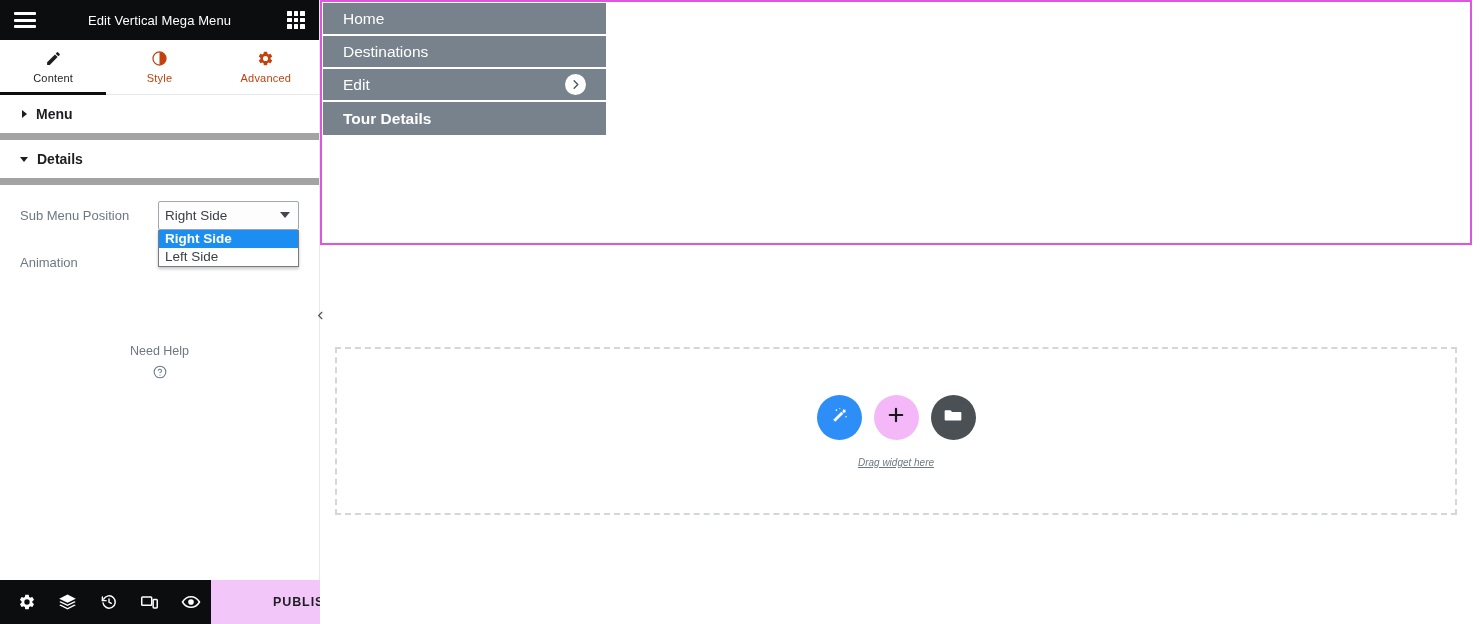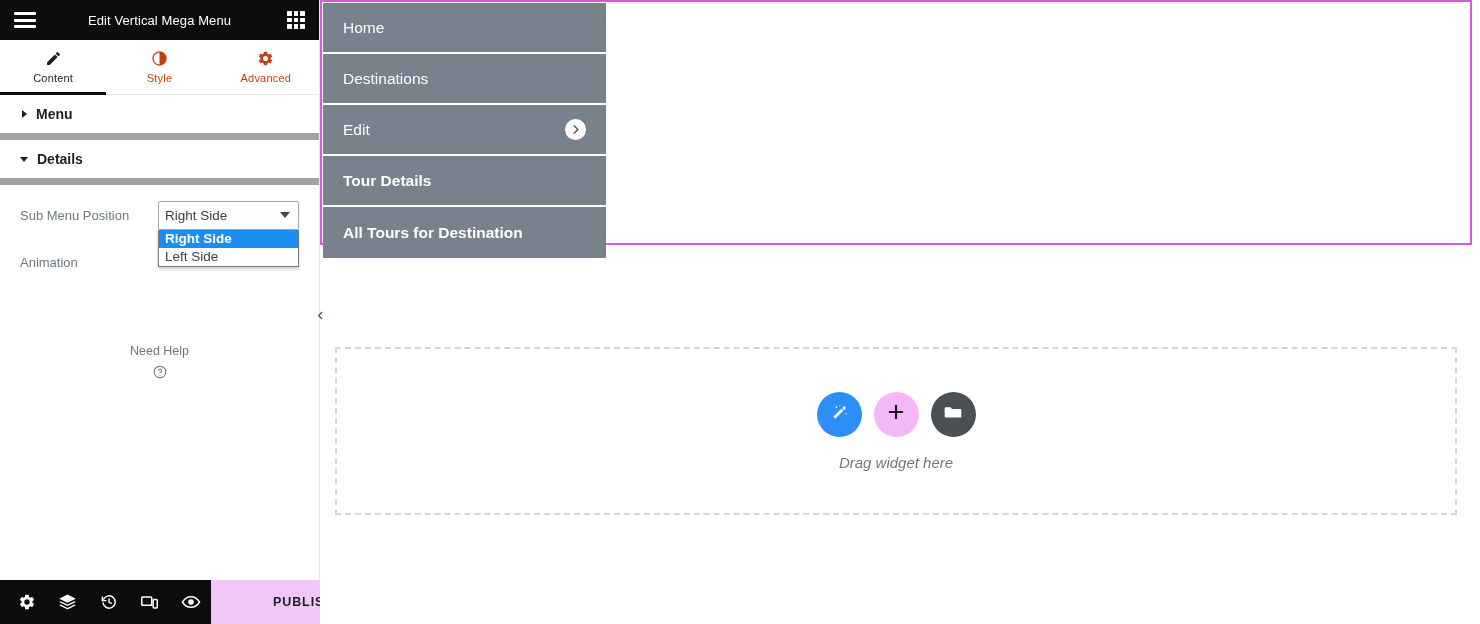--- a/index.html
+++ b/index.html
@@ -107,21 +107,21 @@
 
   
   #canvas { position: absolute; left: 320px; top: 0; width: 1160px; height: 624px;
     background: #ffffff; }
 
   #widget-section {
     position: absolute; left: 0px; top: 0px; width: 1152px; height: 245px;
     border: 2px solid #e055e0;
   }
   #vertical-menu { position: absolute; left: 1px; top: 1px; width: 283px; }
-  .menu-item { height: 51px; background: #77828c; display: flex; align-items: center;
+  .menu-item { height: 33px; background: #77828c; display: flex; align-items: center;
     padding: 0 20px; cursor: pointer; border-bottom: 2px solid #ffffff; }
   .menu-item:last-child { border-bottom: none; }
   .menu-item-label { color: #ffffff; font-size: 15.5px; flex: 1; }
   .menu-item-label.bold { font-weight: bold; }
   .sub-indicator { width: 21px; height: 21px; border-radius: 50%; background: #ffffff;
     display: flex; align-items: center; justify-content: center; }
 
   #collapse-handle {
     position: absolute; left: -8px; top: 297px; width: 16px; height: 38px;
     display: flex; align-items: center; justify-content: center; cursor: pointer;
@@ -132,21 +132,21 @@
     border: 2px dashed #d2d7dd;
     display: flex; flex-direction: column; align-items: center; justify-content: center;
     gap: 17px;
   }
   #drop-buttons { display: flex; align-items: center; gap: 12px; }
   .circle-btn { width: 45px; height: 45px; border-radius: 50%; display: flex;
     align-items: center; justify-content: center; cursor: pointer; }
   #btn-ai { background: #2e8ef7; }
   #btn-add { background: #f4b8f9; }
   #btn-folder { background: #4b5055; }
-  #drop-hint { font-size: 15px; font-style: italic; color: #6d7882; }
+  #drop-hint { font-size: 10px; font-style: italic; color: #6d7882; text-decoration: underline; }
 </style>
 </head>
 <body>
 
 <div id="root">
 
   <div id="panel">
 
     <div id="panel-header">
       <div class="hamburger">
@@ -311,23 +311,20 @@
             <svg width="11" height="11" viewBox="0 0 24 24" fill="none" stroke="#4a5560" stroke-width="3" stroke-linecap="round" stroke-linejoin="round">
               <polyline points="9,4 17,12 9,20"></polyline>
             </svg>
           </span>
         </div>
 
         <div class="menu-item">
           <span class="menu-item-label bold">Tour Details</span>
         </div>
 
-        <div class="menu-item">
-          <span class="menu-item-label bold">All Tours for Destination</span>
-        </div>
       </div>
     </div>
 
     <div id="drop-zone">
       <div id="drop-buttons">
         <div class="circle-btn" id="btn-ai">
           <span>
             <svg width="19" height="19" viewBox="0 0 24 24" fill="#ffffff">
               <path d="M6.6 19.9 4.1 17.4 14.3 7.2l2.5 2.5L6.6 19.9z"></path>
               <path d="M16.2 5.1l1.2-1.2 1 1 1.4-.4-.4 1.4 1 1-1.4.4.4 1.4-1.4-.4-1 1-.4-1.4-1.4-.4 1-1z"></path>

